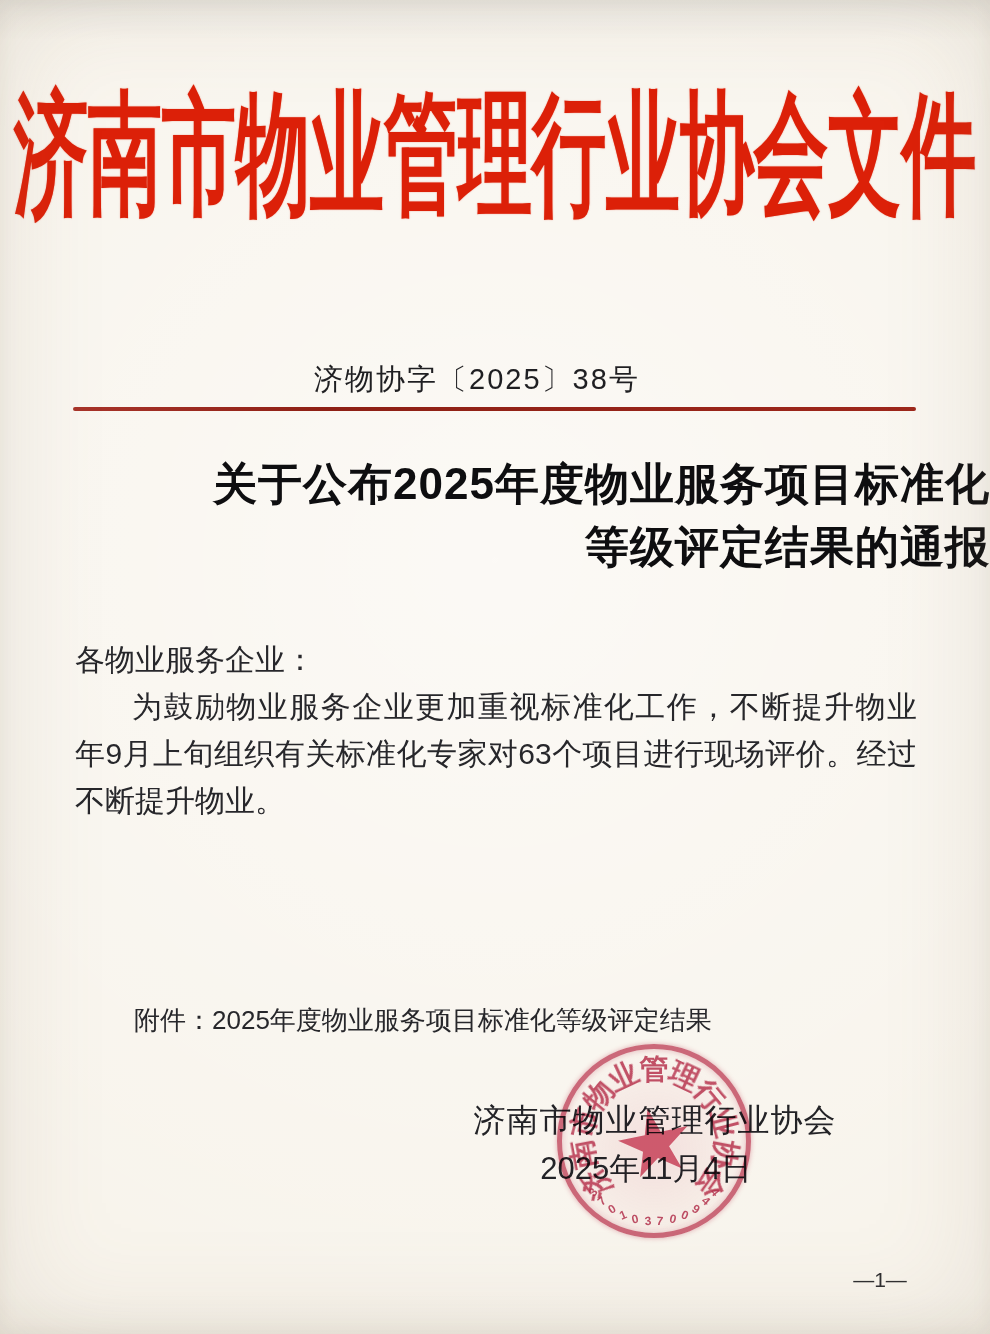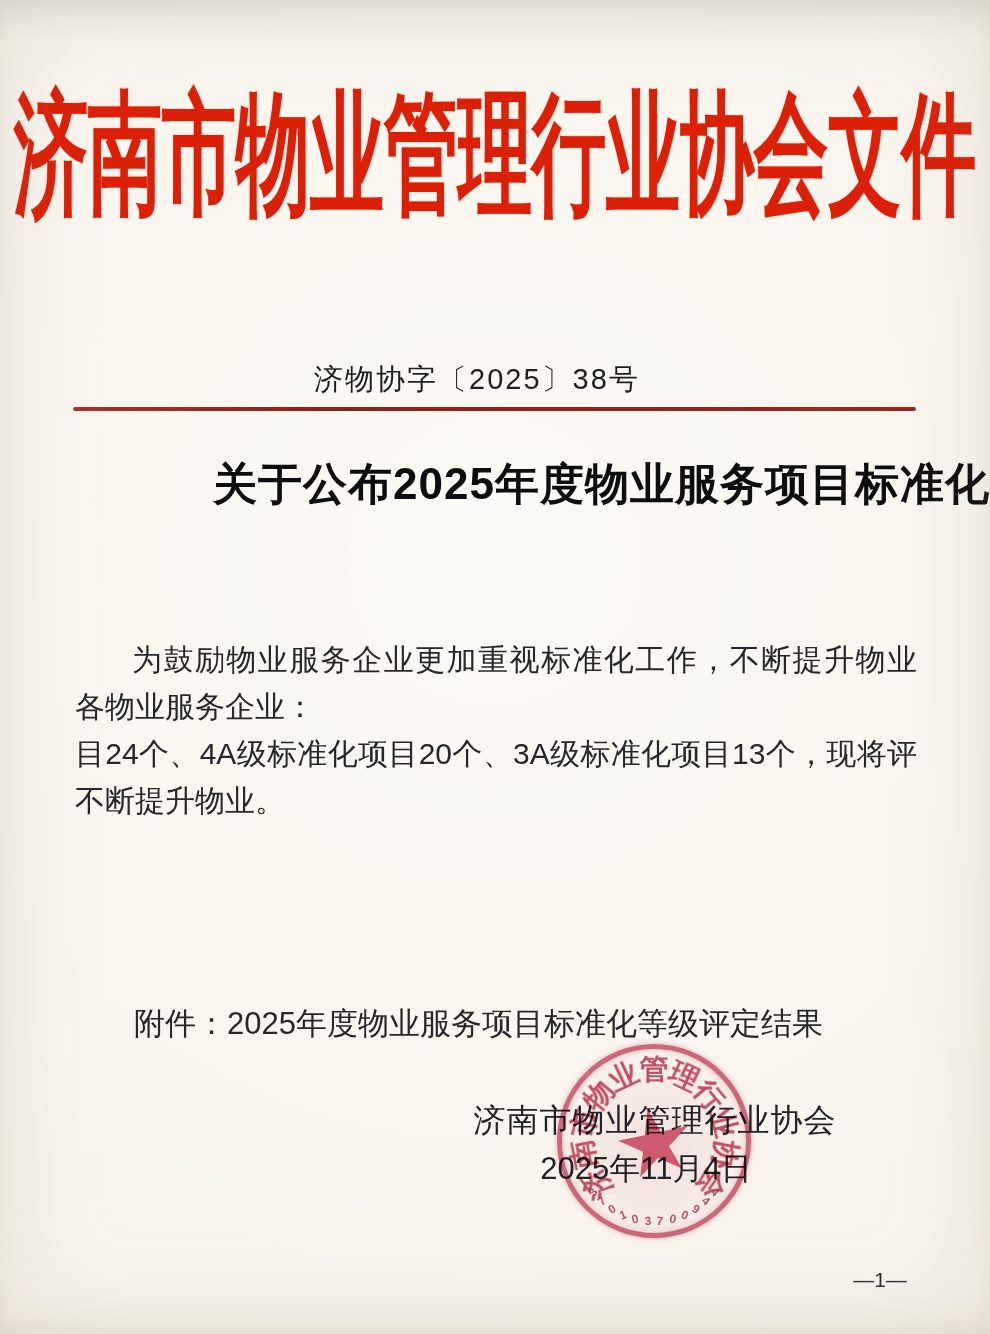--- a/index.html
+++ b/index.html
@@ -43,21 +43,21 @@
   .body-block{
     position:absolute;top:636px;left:75px;width:842px;
     font-size:30px;line-height:47px;color:#27272b;
   }
   .body-line{height:47px;}
   .j{text-align:justify;text-align-last:justify;}
   .indent{text-indent:57px;}
 
   .attachment-line{
     position:absolute;top:1003px;left:134px;
-    font-size:31px;color:#27272b;white-space:nowrap;
+    font-size:26px;color:#27272b;white-space:nowrap;
   }
 
   .signature-org{
     position:absolute;top:1099px;left:440px;width:430px;text-align:center;
     font-size:32px;letter-spacing:1px;color:#232327;white-space:nowrap;
   }
   .signature-date{
     position:absolute;top:1148px;left:440px;width:412px;text-align:center;
     font-size:31px;color:#232327;white-space:nowrap;
   }
@@ -103,26 +103,27 @@
 <div class="page">
 
   <div class="org-header">济南市物业管理行业协会文件</div>
 
   <div class="doc-number">济物协字〔2025〕38号</div>
 
   <div class="red-rule"></div>
 
   <div class="notice-title">
     <div>关于公布2025年度物业服务项目标准化</div>
+    <div>等级评定结果的通报</div>
   </div>
 
   <div class="body-block">
+    <div class="body-line">各物业服务企业：</div>
     <div class="body-line j indent">为鼓励物业服务企业更加重视标准化工作，不断提升物业</div>
-    <div class="body-line">各物业服务企业：</div>
-    <div class="body-line j">目24个、4A级标准化项目20个、3A级标准化项目13个，现将评</div>
+    <div class="body-line j">年9月上旬组织有关标准化专家对63个项目进行现场评价。经过</div>
     <div class="body-line">不断提升物业。</div>
   </div>
 
   <div class="attachment-line">附件：2025年度物业服务项目标准化等级评定结果</div>
 
   <div class="signature-org">济南市物业管理行业协会</div>
   <div class="signature-date">2025年11月4日</div>
 
   <div class="seal">
     <div class="seal-blotch"></div>

